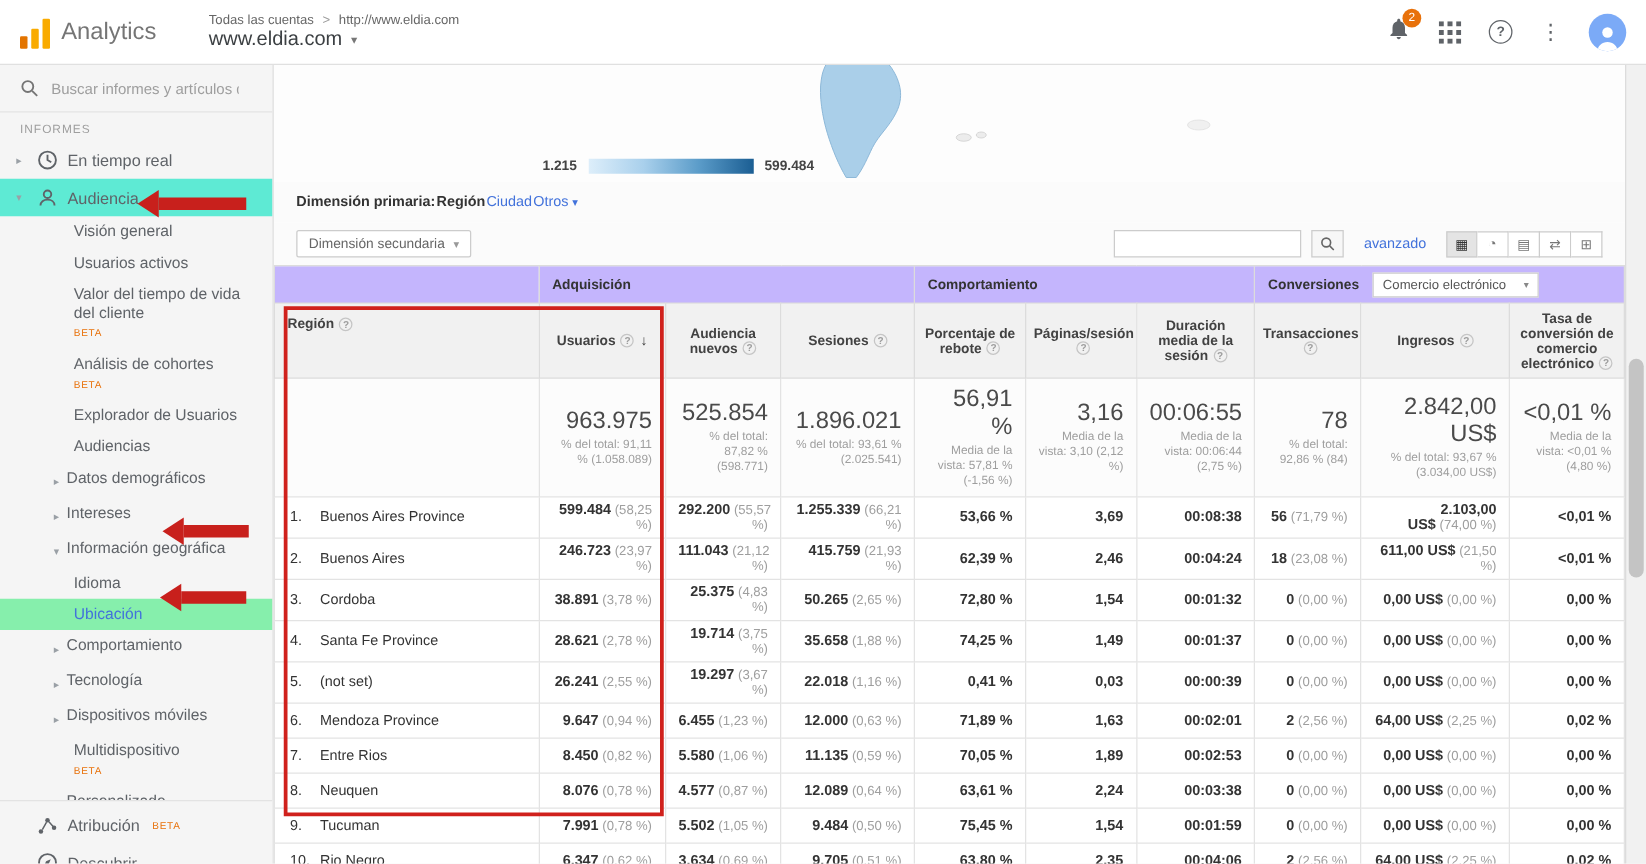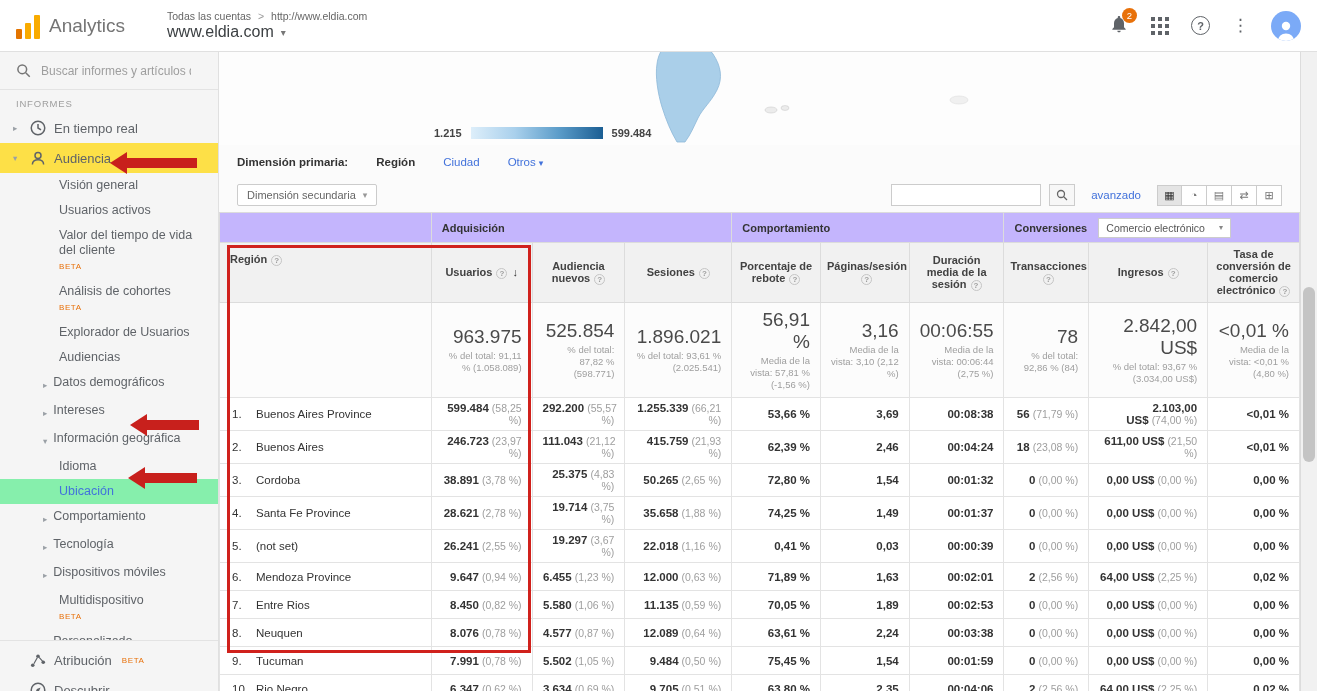--- a/index.html
+++ b/index.html
@@ -43,37 +43,37 @@
   .sidebar { position:absolute; left:0; top:52px; bottom:0; width:219px; background:#f5f5f5;
              border-right:1px solid #e0e0e0; overflow:hidden; z-index:4; }
   .side-search { height:38px; display:flex; align-items:center; gap:10px; padding:0 16px; border-bottom:1px solid #e3e3e3; }
   .side-search input { border:none; outline:none; background:transparent; font-size:12px; color:#444; width:150px;
                        font-family:"Liberation Sans",sans-serif; }
   .side-search input::placeholder { color:#9e9e9e; }
   .section-label { padding:8px 16px 4px; font-size:9.5px; letter-spacing:.8px; color:#9e9e9e; }
   .nav-row { display:flex; align-items:center; gap:7px; padding:6px 6px 6px 13px; color:#5f6368; font-size:13px; cursor:pointer; }
   .nav-row .crt { width:9px; font-size:8.5px; color:#9aa0a6; flex:none; }
   .nav-row .nicon { width:18px; height:18px; flex:none; }
-  .nav-row.active { background:#fde047;align-items:center; }
+  .nav-row.active { background:#5eead4;align-items:center; }
   .sub { padding:5px 6px 5px 59px; font-size:12.5px; line-height:15px; color:#5f6368; cursor:pointer; }
   .subgroup { display:flex; gap:6px; align-items:flex-start; padding-left:43px; }
   .subgroup .crt { font-size:8.5px; color:#9aa0a6; margin-top:3px; flex:none; }
   .sub.selected { background:#86efac; color:#4272db; }
   .beta { display:block; font-size:8px; color:#e8710a; letter-spacing:.6px; margin-top:1px; }
   .beta-inline { font-size:8px; color:#e8710a; letter-spacing:.6px; vertical-align:top; margin-left:3px; }
   .side-bottom { position:absolute; left:0; right:0; bottom:-14px; border-top:1px solid #e3e3e3; background:#f5f5f5; padding-top:4px; }
 
   
   .main { position:absolute; left:219px; top:52px; right:17px; bottom:0; background:#fff; }
   .map-area { position:relative; height:93px; background:#fdfdfd; overflow:hidden; }
   .legend { position:absolute; left:215px; bottom:6px; display:flex; align-items:center; gap:9px; font-size:11px; color:#444;font-weight:bold; }
   .legend-bar { width:132px; height:12px; background:linear-gradient(90deg,#ddeefa,#a9d0ec,#5b9cc9,#1b5e93); }
   .map-svg { position:absolute; left:400px; top:0; }
 
-  .dim-row { height:33px; display:flex; align-items:center; gap:28px; padding:0 18px; font-size:11.5px; background:#fbfbfb; }
+  .dim-row { height:33px; display:flex; align-items:center; gap:1px; padding:0 18px; font-size:11.5px; background:#fbfbfb; }
   .dim-label { color:#333; font-weight:bold; }
   .dim-opt { color:#4272db; cursor:pointer; }
   .dim-opt.sel { color:#333; font-weight:bold; }
   .dim-opt .cd { font-size:9px; margin-left:3px; color:#4272db; }
 
   .tool-row { height:34px; display:flex; align-items:center; padding:0 18px 0 18px; background:#fbfbfb; gap:10px; }
   .sec-dim-btn { border:1px solid #ccc; background:#fff; border-radius:2px; font-size:11px; color:#666;
                  padding:4px 9px; display:flex; align-items:center; gap:7px; cursor:pointer; }
   .sec-dim-btn .cd { font-size:9px; color:#999; }
   .tool-right { margin-left:auto; display:flex; align-items:center; gap:8px; }

